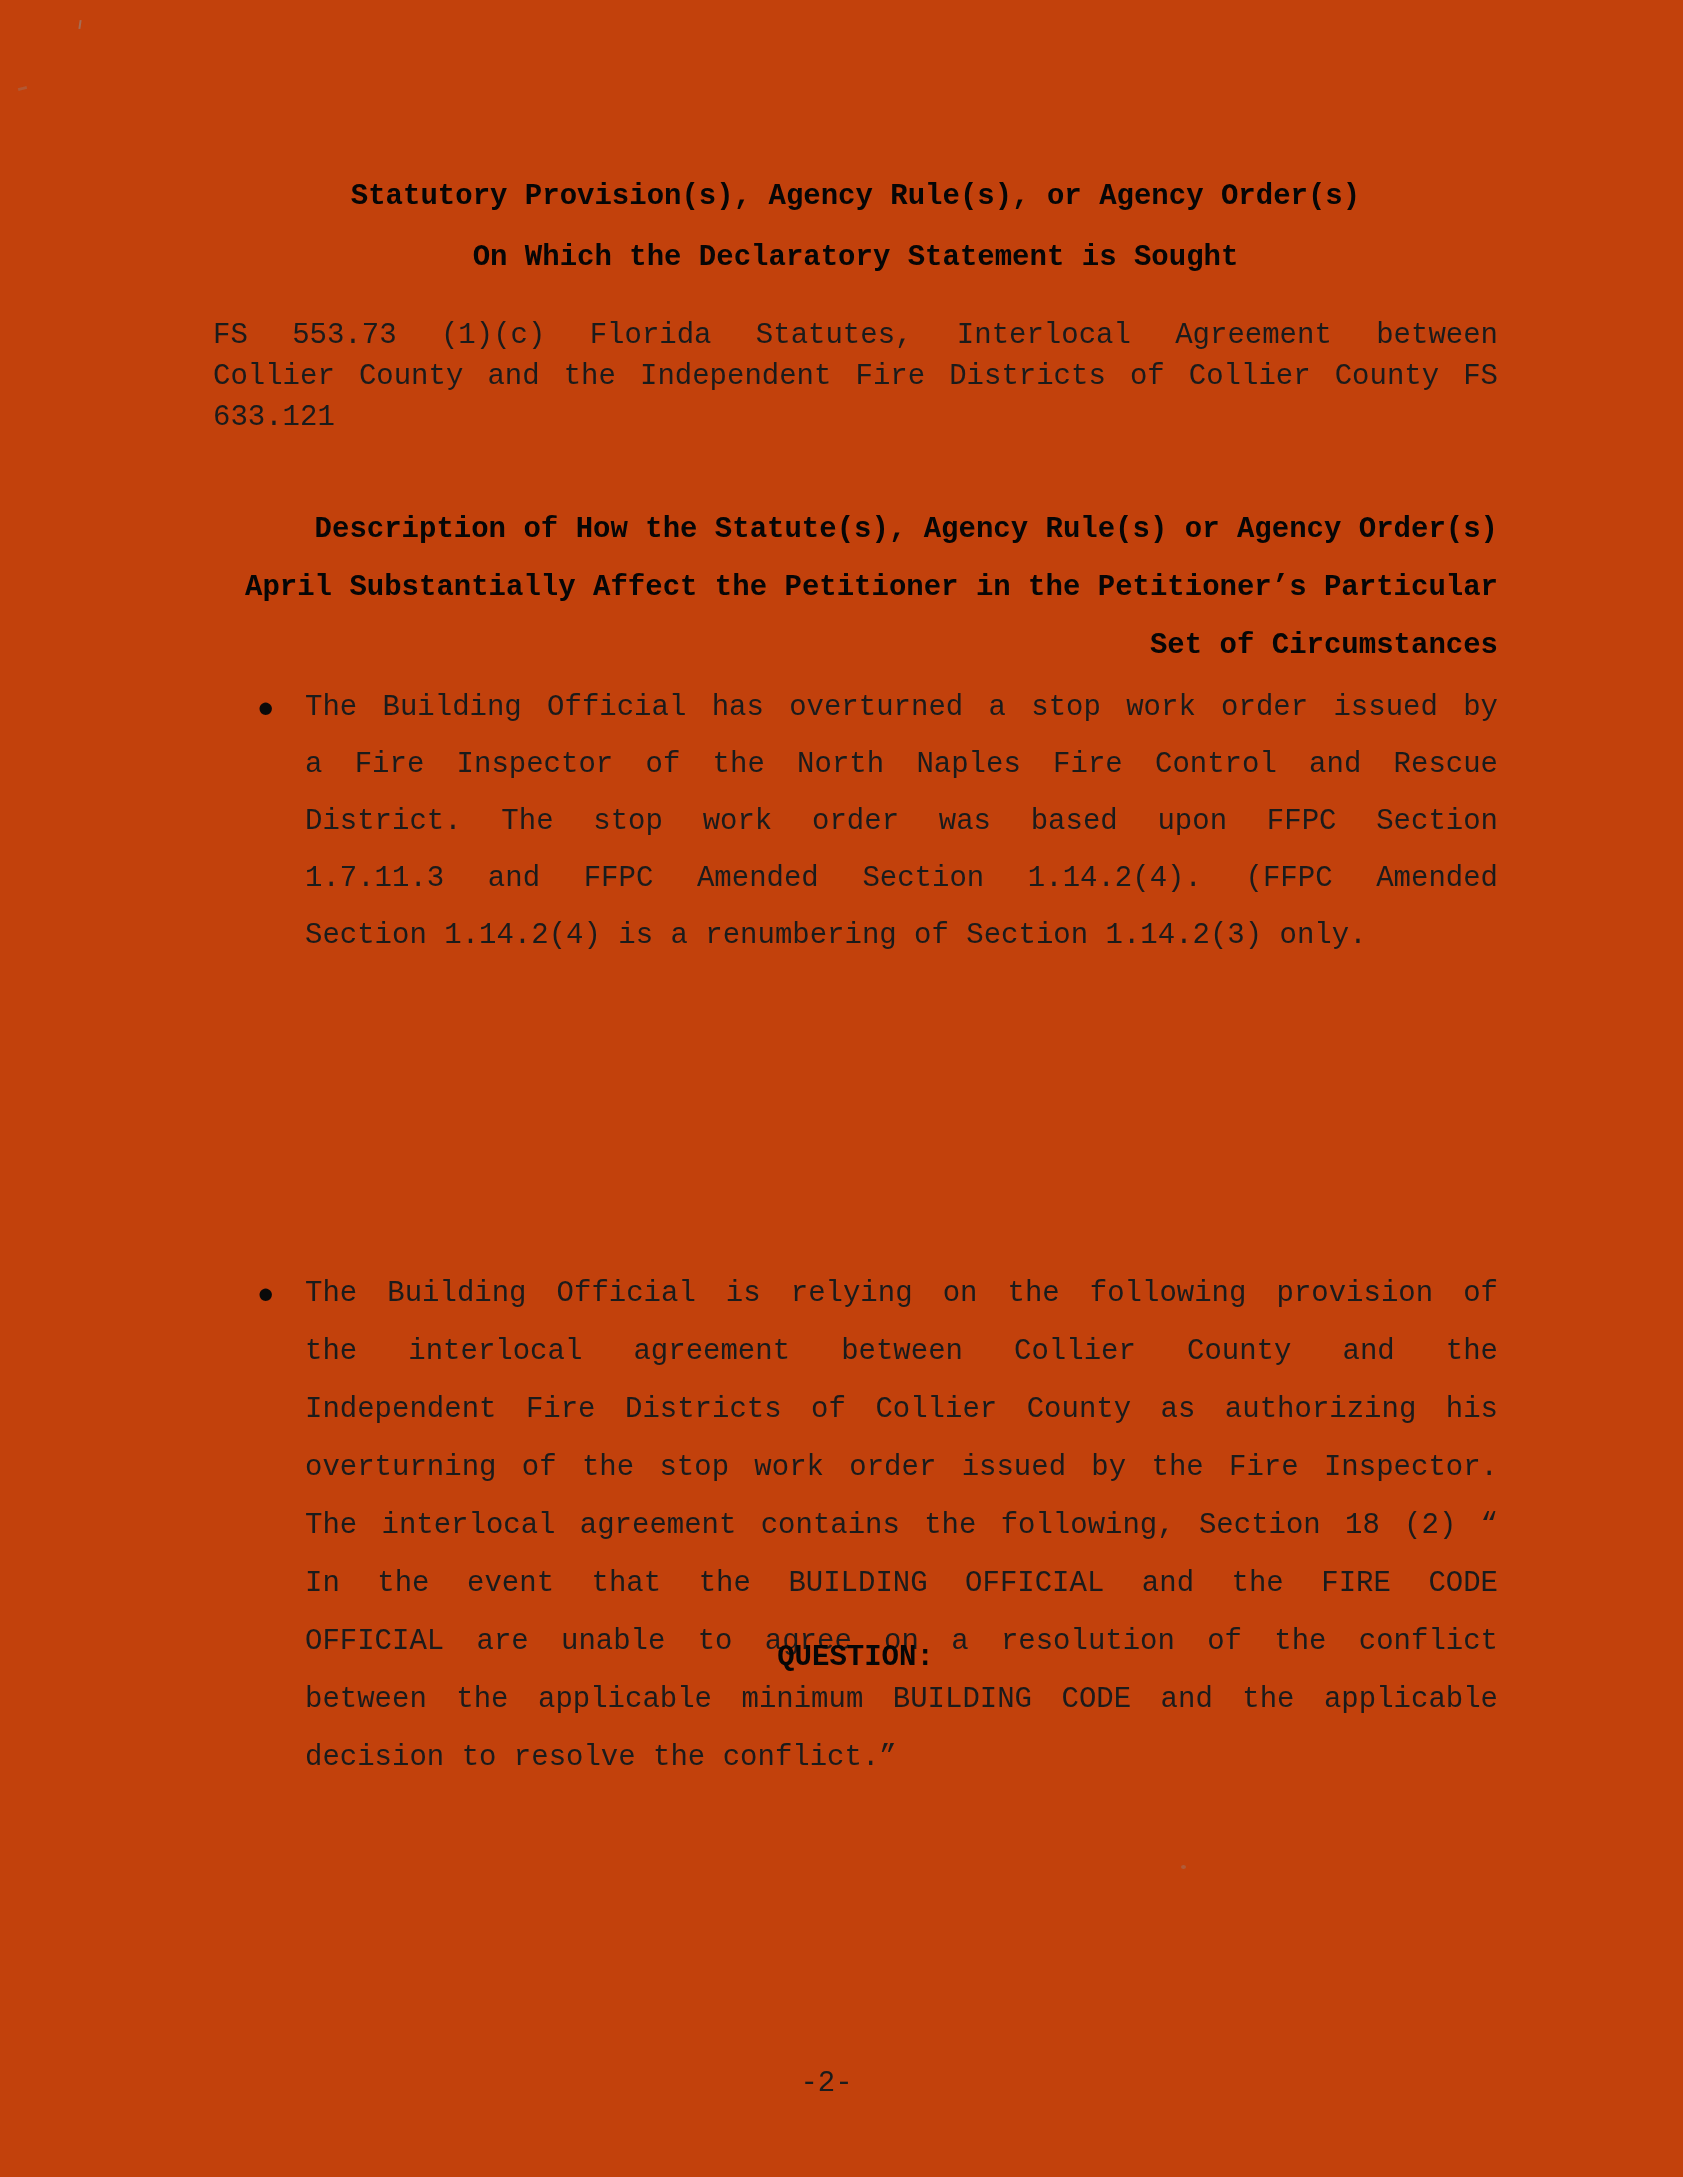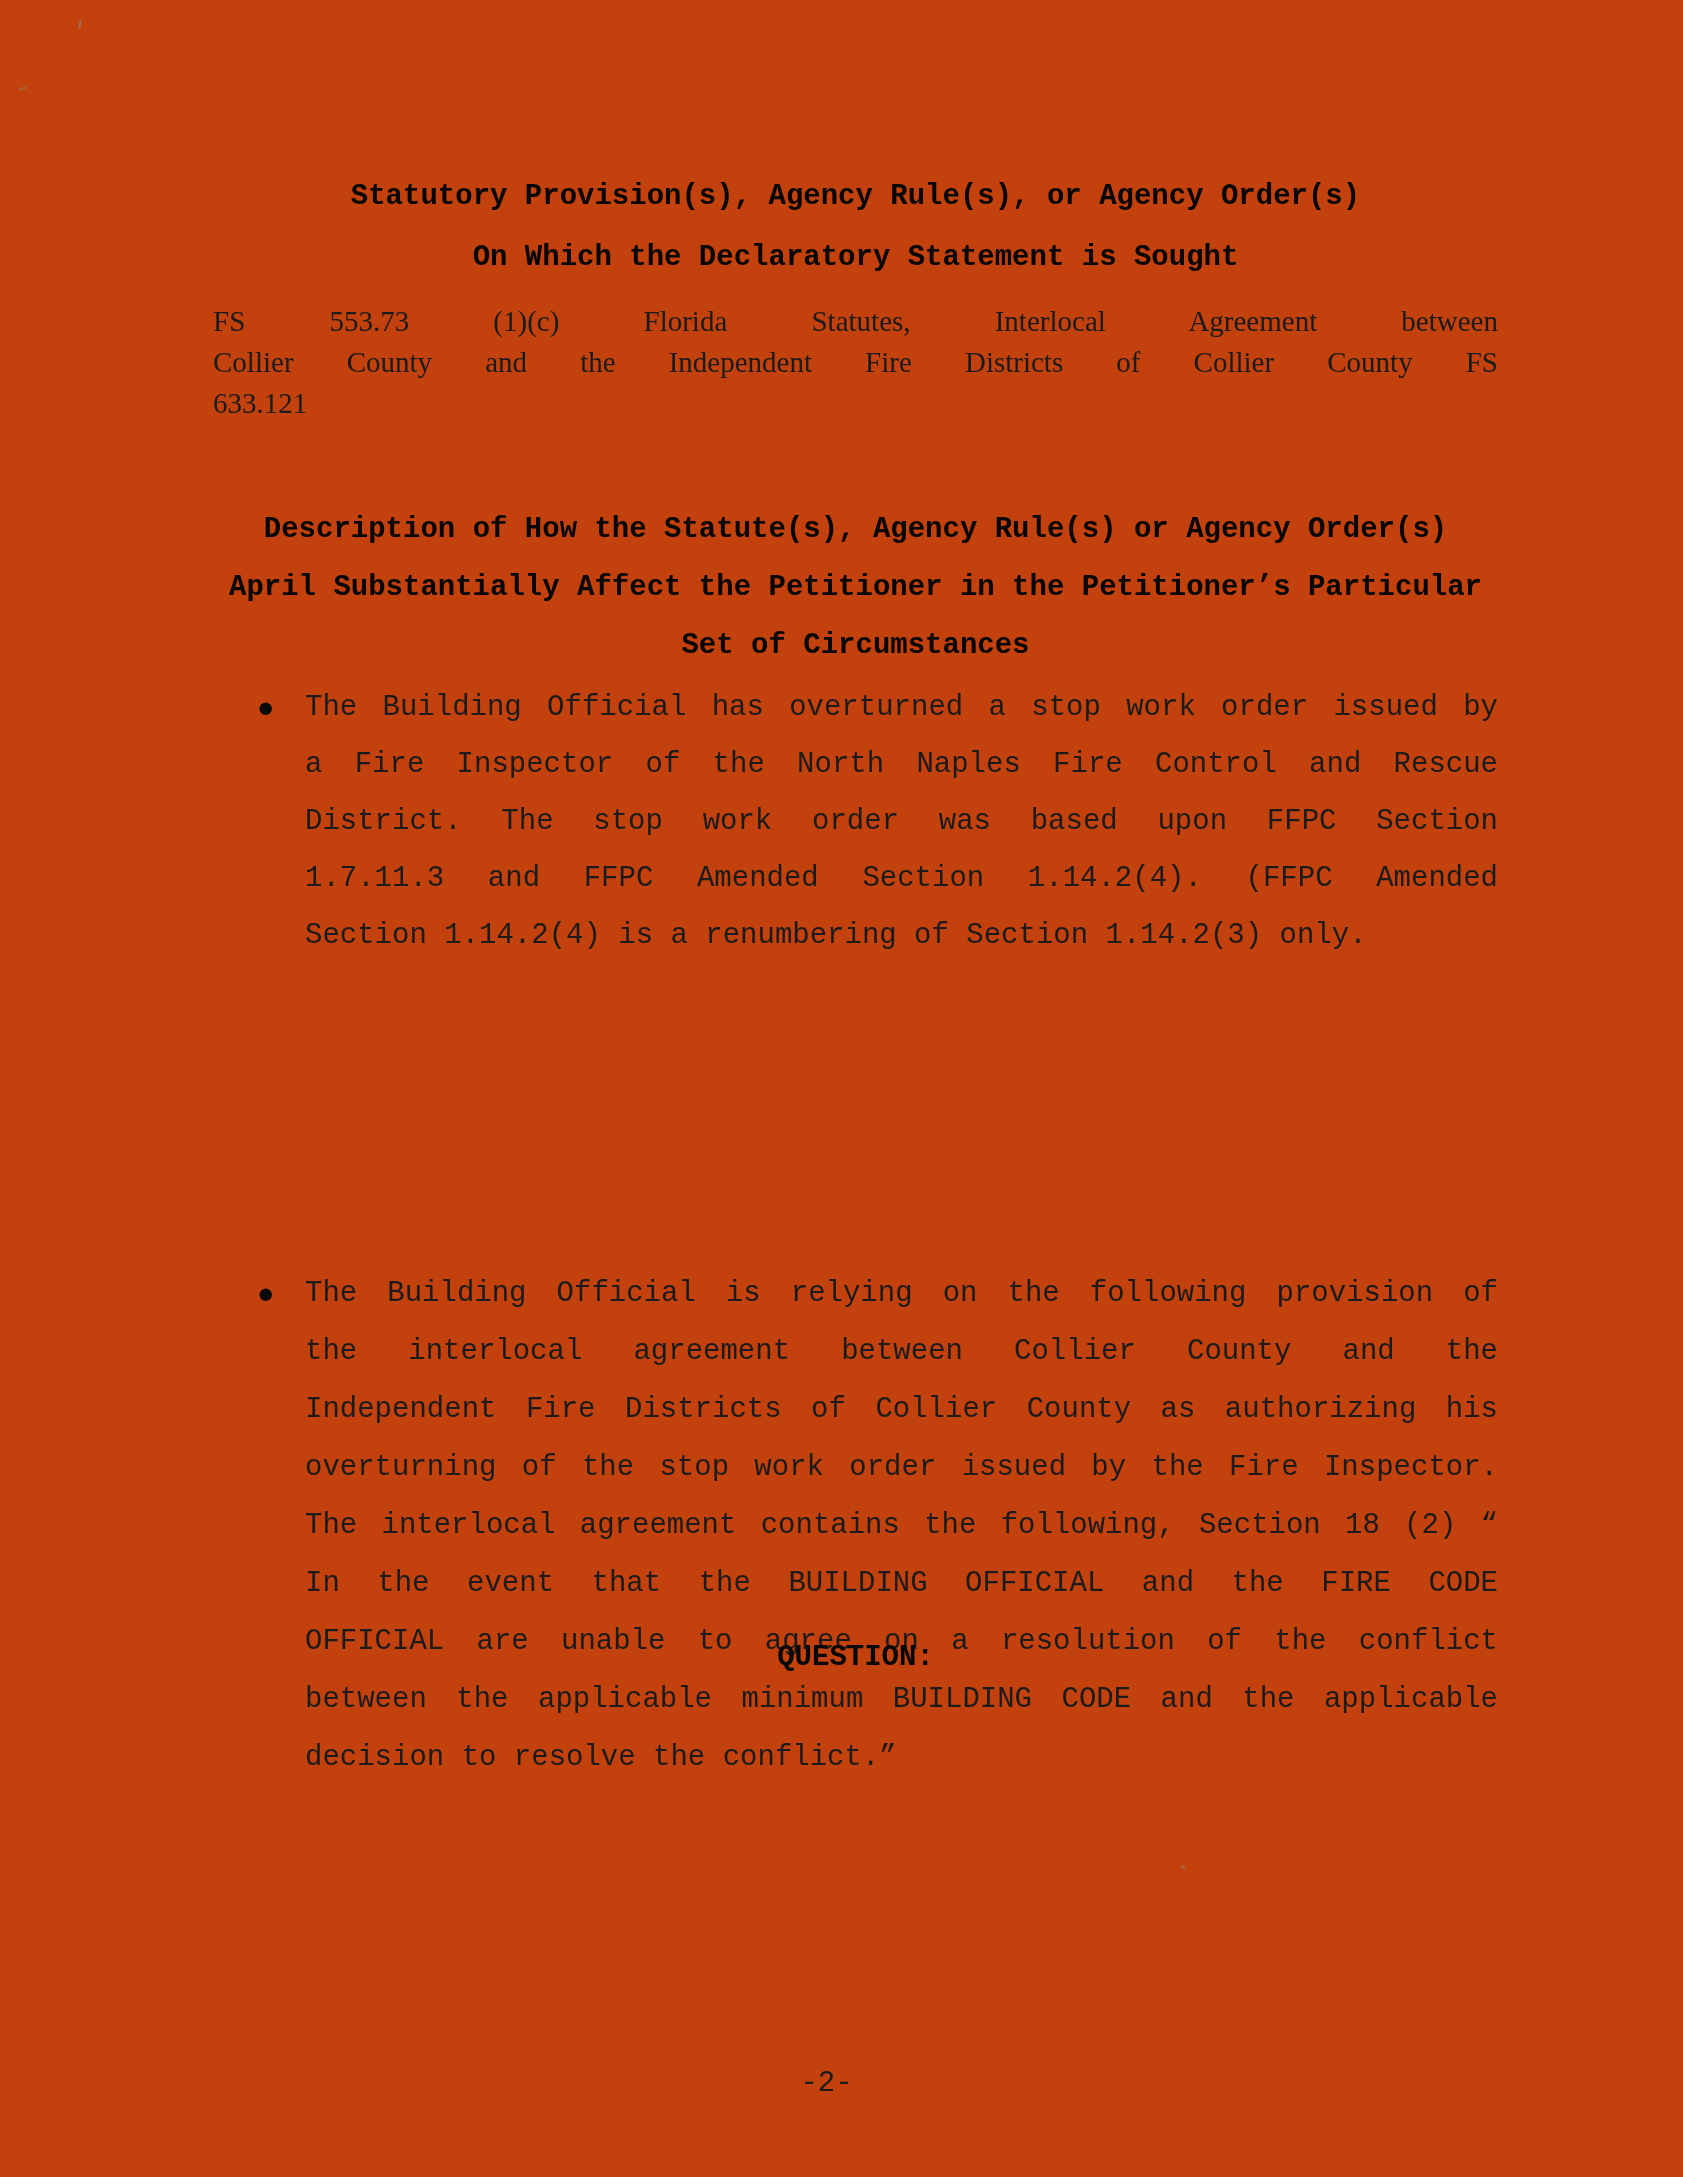--- a/index.html
+++ b/index.html
@@ -11,21 +11,21 @@
   .page{position:absolute;inset:0;background:#c2410c;overflow:hidden;}
   .block{position:absolute;left:213px;width:1285px;font-size:29px;}
   .line{line-height:37px;}
   
   .j{text-align:justify;text-align-last:justify;}
   
   .heading{font-weight:700;color:#060606;text-align:center;}
   
   .b-title .line{height:61px;}
   .b-para .line{height:41px;}
-  .b-desc .line{height:58px;}
+  .b-desc .line{height:58px;text-align:right;}
   .b-bullet1 .line{height:57px;}
   .b-bullet2 .line{height:58px;}
   
   .bullet{padding-left:92px;box-sizing:border-box;position:relative;}
   .bullet-marker{
     position:absolute;left:44px;top:2px;font-size:29px;line-height:37px;color:#0a0a0a;
   }
   
   .b-pagenum{left:0;width:1653px;text-align:center;}
   
@@ -41,21 +41,21 @@
 
   <div class="artifact a1"></div>
   <div class="artifact a2"></div>
   <div class="artifact a3"></div>
 
   <div class="block b-title heading" style="top:178px;">
     <div class="line">Statutory Provision(s), Agency Rule(s), or Agency Order(s)</div>
     <div class="line">On Which the Declaratory Statement is Sought</div>
   </div>
 
-  <div class="block b-para" style="top:303px;font-family:Liberation Serif, serif;">
+  <div class="block b-para" style="top:317px;">
     <div class="line j">FS 553.73 (1)(c) Florida Statutes, Interlocal Agreement between</div>
     <div class="line j">Collier County and the Independent Fire Districts of Collier County FS</div>
     <div class="line">633.121</div>
   </div>
 
   <div class="block b-desc heading" style="top:511px;">
     <div class="line">Description of How the Statute(s), Agency Rule(s) or Agency Order(s)</div>
     <div class="line">April Substantially Affect the Petitioner in the Petitioner’s Particular</div>
     <div class="line">Set of Circumstances</div>
   </div>

